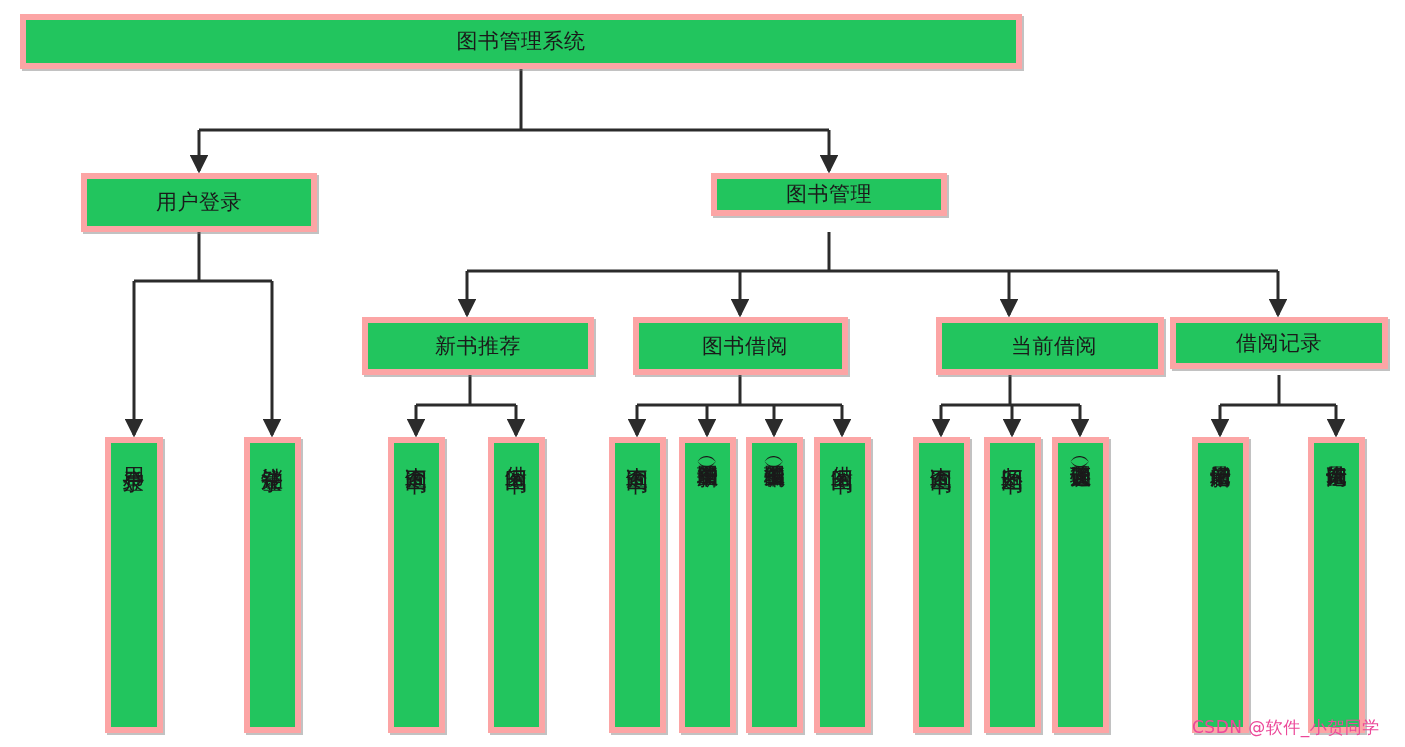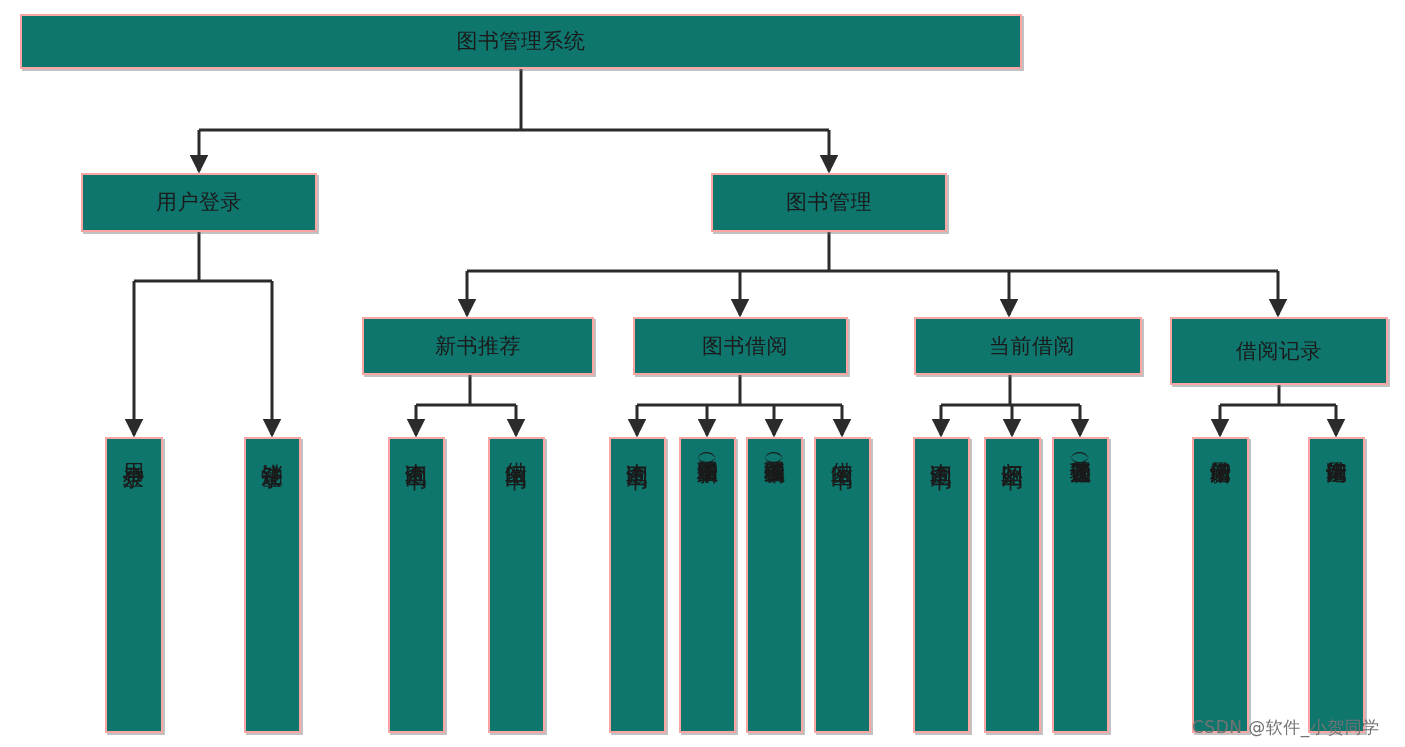--- a/index.html
+++ b/index.html
@@ -22,22 +22,22 @@
     position: absolute;
     left: 0;
     top: 0;
     width: 1405px;
     height: 747px;
     pointer-events: none;
   }
   .node {
     position: absolute;
     box-sizing: border-box;
-    background: #0f766e;
-    border: 2px solid #fca5a5;
+    background: #22c55e;
+    border: 6px solid #fca5a5;
     box-shadow: 2px 2px 0 rgba(120,120,120,0.45);
     display: flex;
     align-items: center;
     justify-content: center;
     color: #1a1a1a;
   }
   .node .label {
     display: block;
     text-align: center;
     line-height: 1.18;
@@ -60,21 +60,21 @@
     letter-spacing: 2px;
     white-space: nowrap;
   }
   .node.vertical.tall-text .label {
     font-size: 21px;
     letter-spacing: 0px;
   }
   .watermark {
     position: absolute;
     font-size: 17px;
-    color: #737373;
+    color: #ec4899;
     white-space: nowrap;
     letter-spacing: 0.5px;
   }
 </style>
 </head>
 <body>
 
 <div id="canvas">
 
   <svg id="edges" viewBox="0 0 1405 747" xmlns="http://www.w3.org/2000/svg">
@@ -131,34 +131,34 @@
     </g>
   </svg>
 
   <div class="node horizontal" style="left: 20px; top: 14px; width: 1002px; height: 55px;">
     <span class="label">图书管理系统</span>
   </div>
 
   <div class="node horizontal" style="left: 81px; top: 173px; width: 236px; height: 59px;">
     <span class="label">用户登录</span>
   </div>
-  <div class="node horizontal" style="left: 711px; top: 173px; width: 236px; height: 59px;">
+  <div class="node horizontal" style="left: 711px; top: 173px; width: 236px; height: 43px;">
     <span class="label">图书管理</span>
   </div>
 
   <div class="node horizontal" style="left: 362px; top: 317px; width: 232px; height: 58px;">
     <span class="label">新书推荐</span>
   </div>
   <div class="node horizontal" style="left: 633px; top: 317px; width: 215px; height: 58px; padding-left: 9px;">
     <span class="label">图书借阅</span>
   </div>
-  <div class="node horizontal" style="left: 914px; top: 317px; width: 228px; height: 58px; padding-left: 8px;">
+  <div class="node horizontal" style="left: 936px; top: 317px; width: 228px; height: 58px; padding-left: 8px;">
     <span class="label">当前借阅</span>
   </div>
-  <div class="node horizontal" style="left: 1170px; top: 317px; width: 218px; height: 68px;">
+  <div class="node horizontal" style="left: 1170px; top: 317px; width: 218px; height: 52px;">
     <span class="label">借阅记录</span>
   </div>
 
   <div class="node vertical" style="left: 105px; top: 437px; width: 58px; height: 296px;">
     <span class="label">用户登录</span>
   </div>
   <div class="node vertical" style="left: 244px; top: 437px; width: 57px; height: 296px;">
     <span class="label">注销登录</span>
   </div>
   <div class="node vertical" style="left: 388px; top: 437px; width: 57px; height: 296px;">

